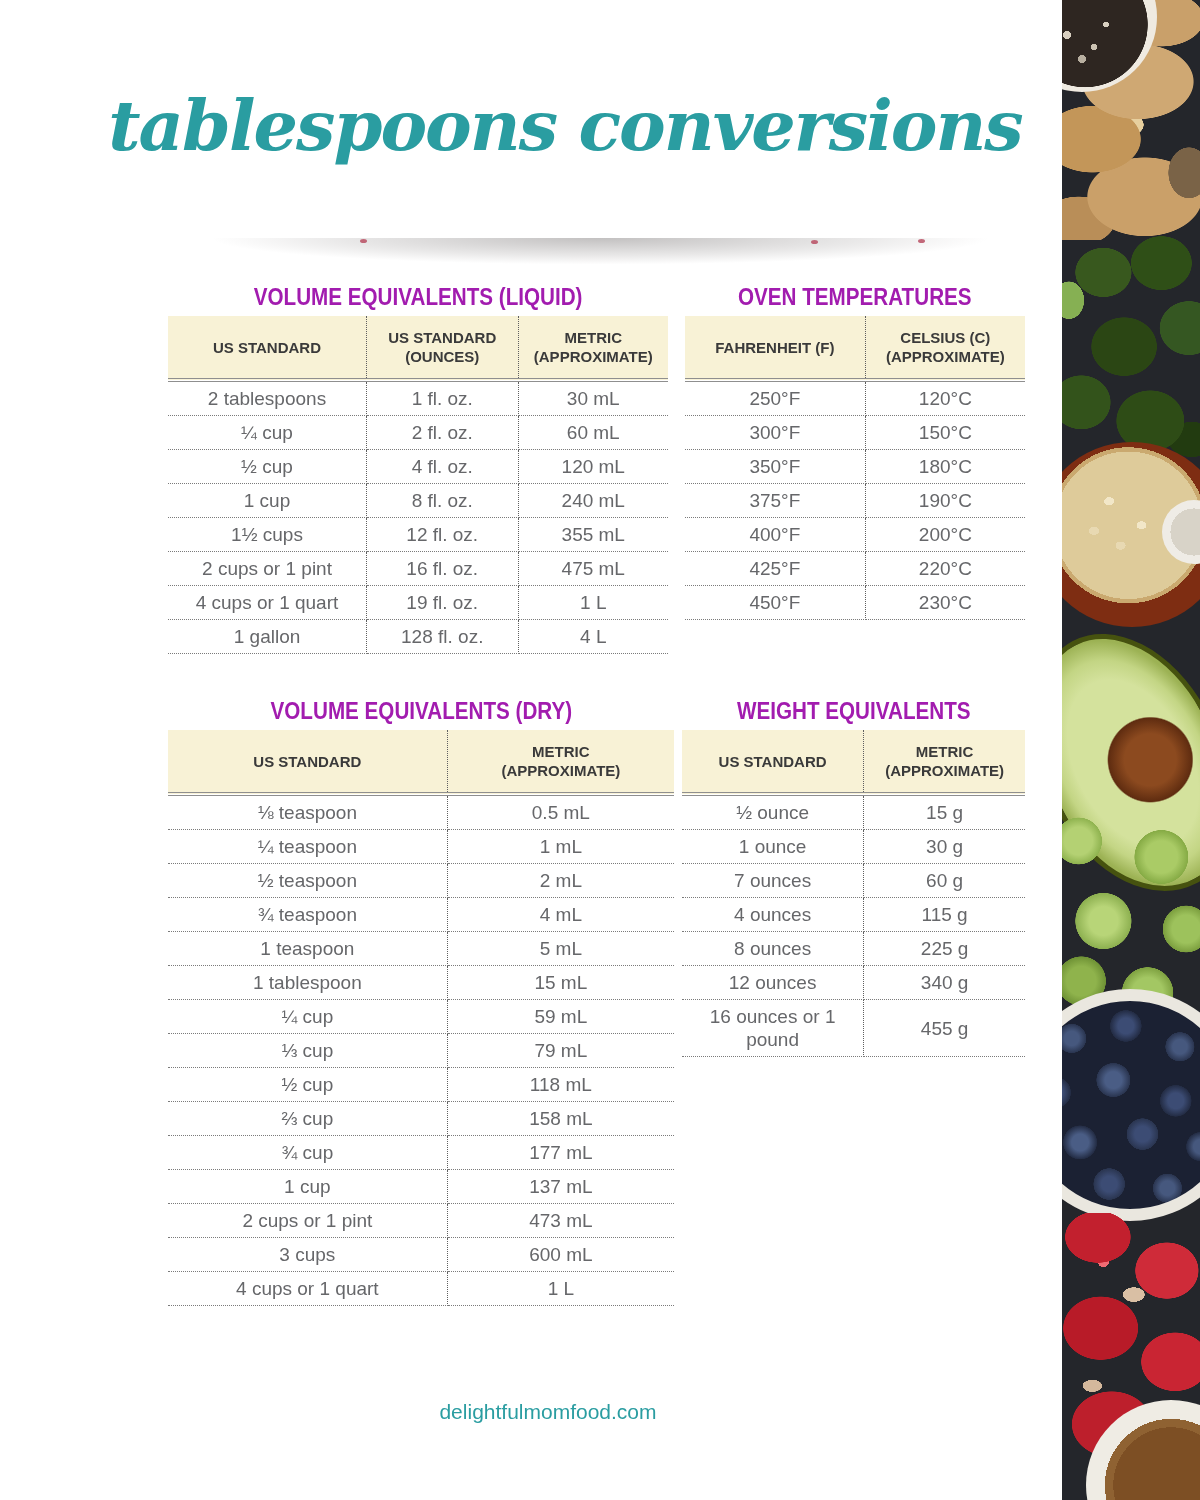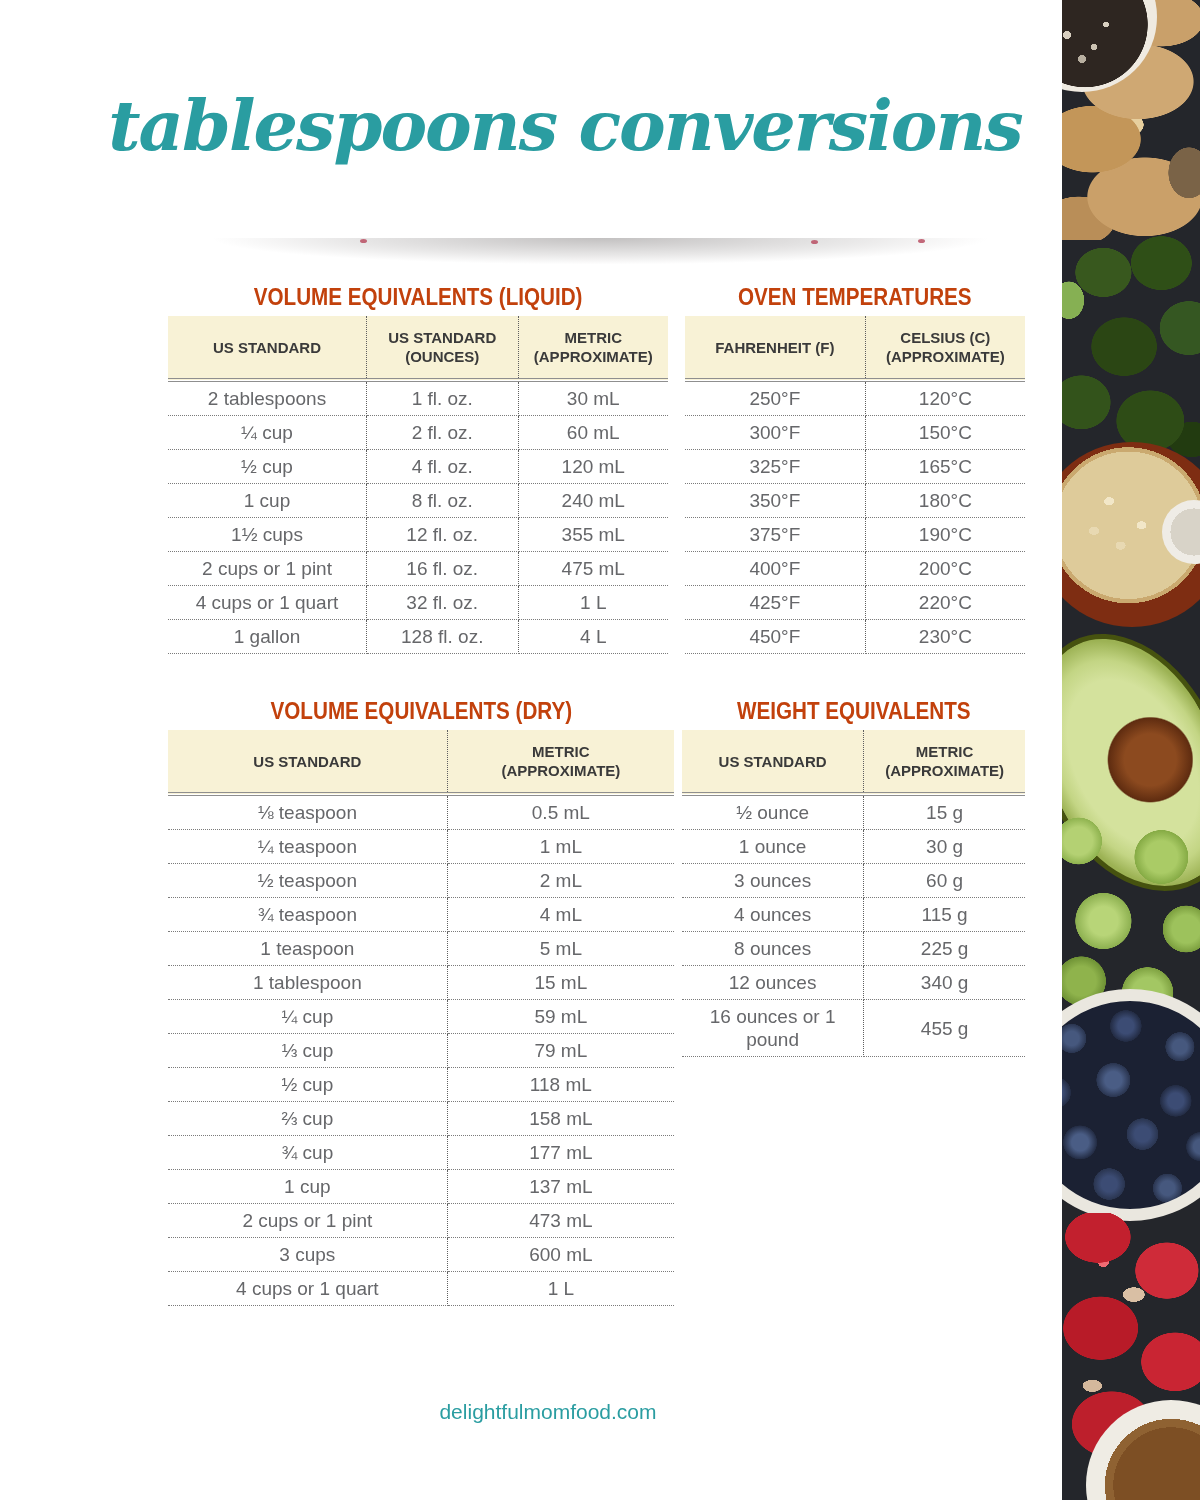--- a/index.html
+++ b/index.html
@@ -34,21 +34,21 @@
 
   
   .section { position:absolute; }
   .sec-liquid { left:168px; top:283px; width:500px; }
   .sec-oven   { left:685px; top:283px; width:340px; }
   .sec-dry    { left:168px; top:697px; width:506px; }
   .sec-weight { left:682px; top:697px; width:343px; }
 
   .sec-title {
     height:33px; text-align:center;
-    font-size:24px; font-weight:bold; color:#c2410c;
+    font-size:24px; font-weight:bold; color:#a21caf;
     letter-spacing:0px; white-space:nowrap;
   }
   .sec-title > span { display:inline-block; transform:scaleX(.86); transform-origin:center; }
 
   table.conv { width:100%; border-collapse:collapse; table-layout:fixed; }
   table.conv th {
     background:#f8f2d6; color:#3a3a3a;
     font-size:15px; line-height:19px; font-weight:bold;
     text-align:center; vertical-align:middle;
     padding:12px 4px;
@@ -235,21 +235,21 @@
               <td>12 fl. oz.</td>
               <td>355 mL</td>
             </tr>
             <tr>
               <td>2 cups or 1 pint</td>
               <td>16 fl. oz.</td>
               <td>475 mL</td>
             </tr>
             <tr>
               <td>4 cups or 1 quart</td>
-              <td>32 fl. oz.</td>
+              <td>19 fl. oz.</td>
               <td>1 L</td>
             </tr>
             <tr>
               <td>1 gallon</td>
               <td>128 fl. oz.</td>
               <td>4 L</td>
             </tr>
           </tbody>
         </table>
       </div>
@@ -270,24 +270,20 @@
           <tbody>
             <tr>
               <td>250°F</td>
               <td>120°C</td>
             </tr>
             <tr>
               <td>300°F</td>
               <td>150°C</td>
             </tr>
             <tr>
-              <td>325°F</td>
-              <td>165°C</td>
-            </tr>
-            <tr>
               <td>350°F</td>
               <td>180°C</td>
             </tr>
             <tr>
               <td>375°F</td>
               <td>190°C</td>
             </tr>
             <tr>
               <td>400°F</td>
               <td>200°C</td>
@@ -398,21 +394,21 @@
           <tbody>
             <tr>
               <td>½ ounce</td>
               <td>15 g</td>
             </tr>
             <tr>
               <td>1 ounce</td>
               <td>30 g</td>
             </tr>
             <tr>
-              <td>3 ounces</td>
+              <td>7 ounces</td>
               <td>60 g</td>
             </tr>
             <tr>
               <td>4 ounces</td>
               <td>115 g</td>
             </tr>
             <tr>
               <td>8 ounces</td>
               <td>225 g</td>
             </tr>

